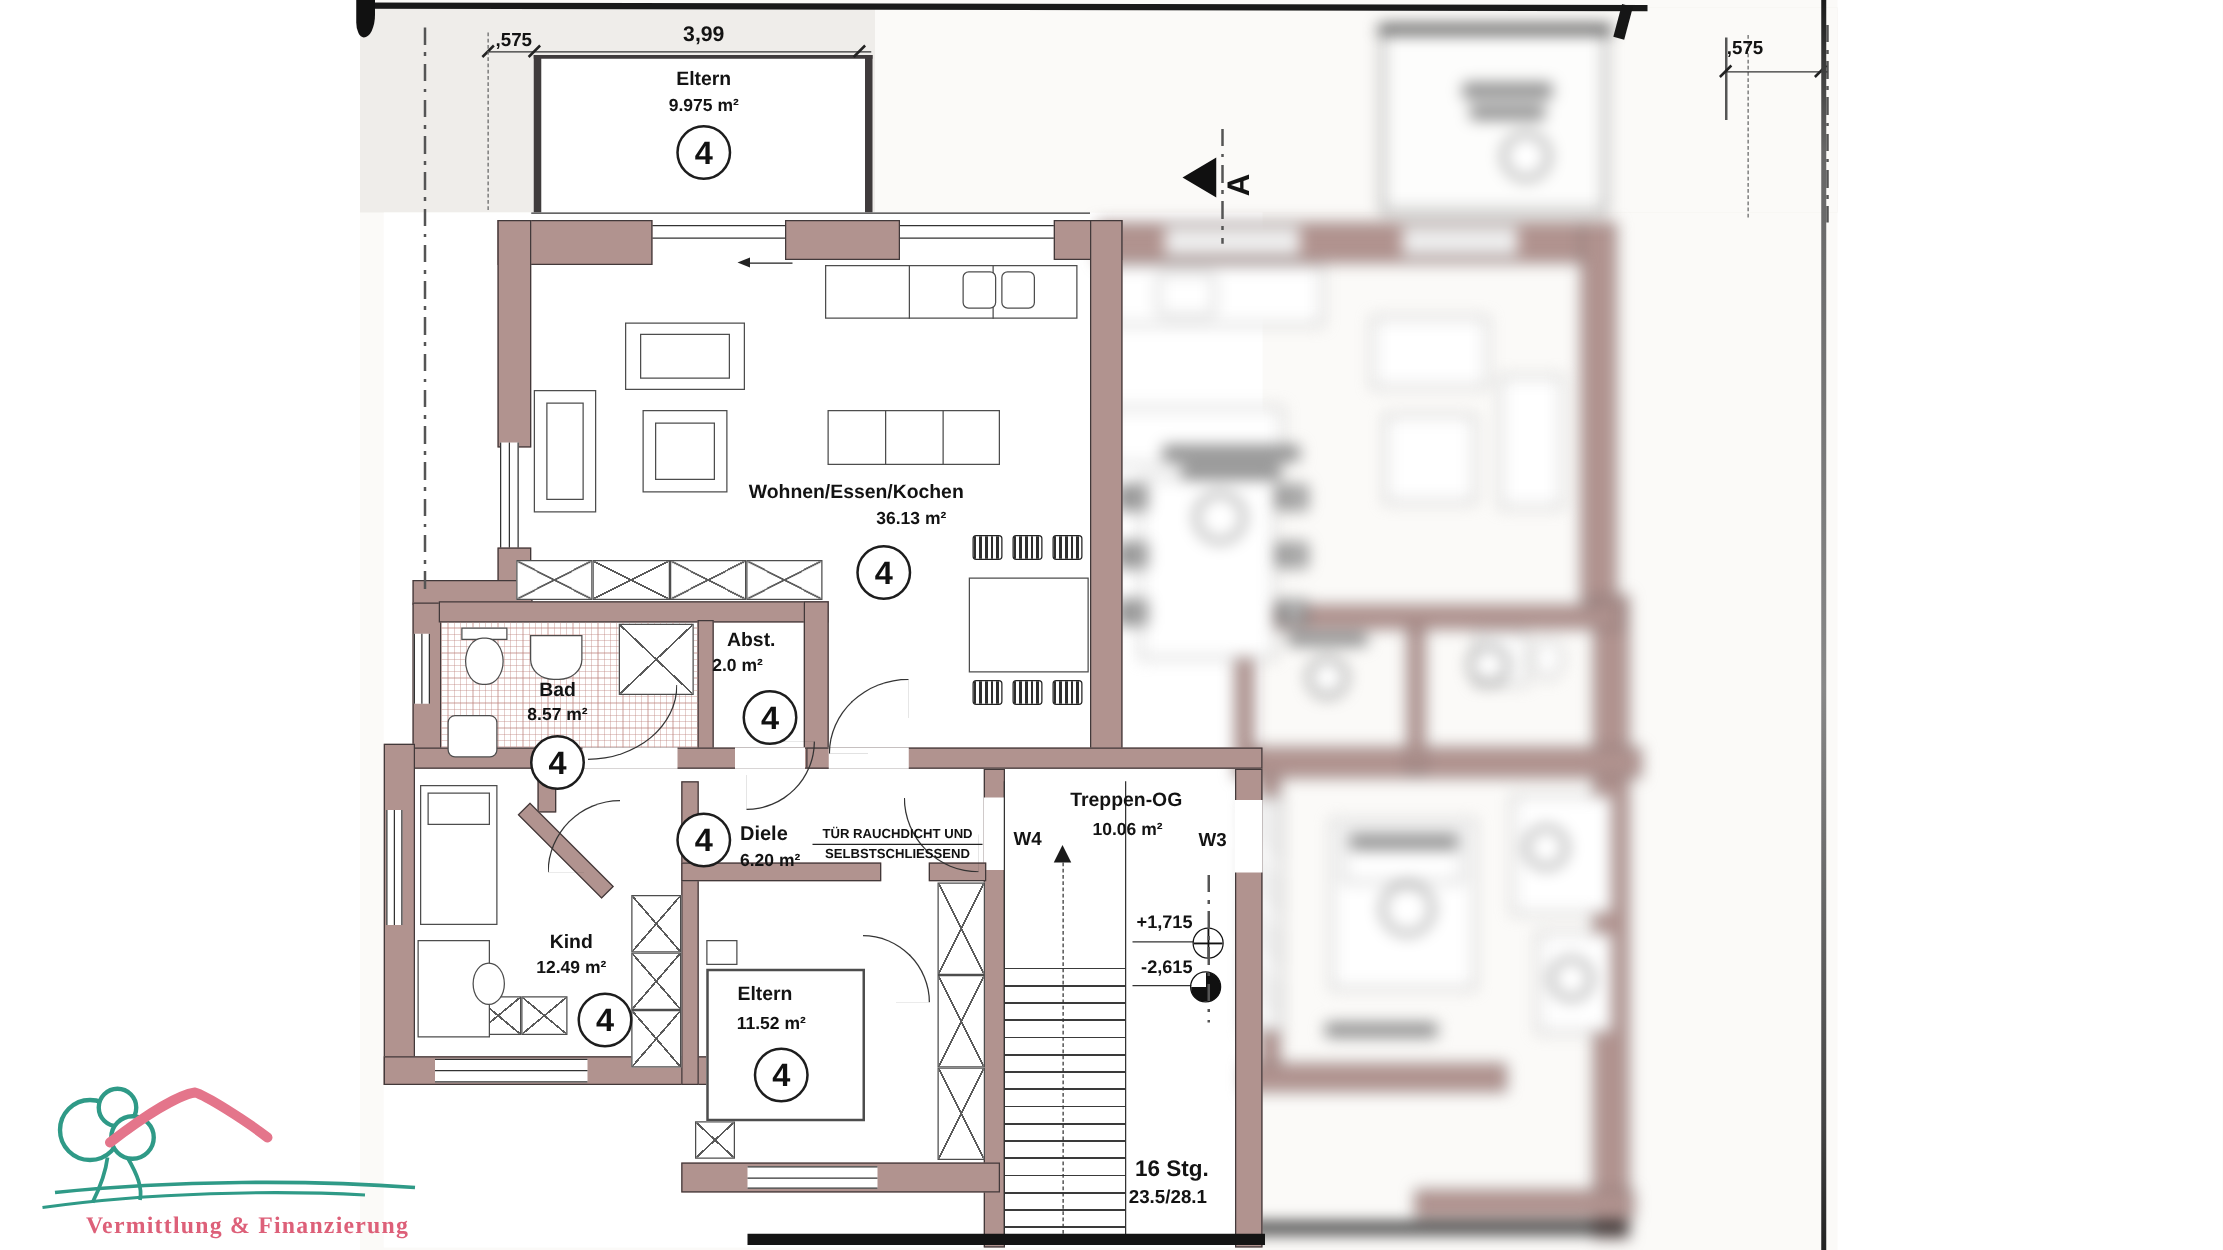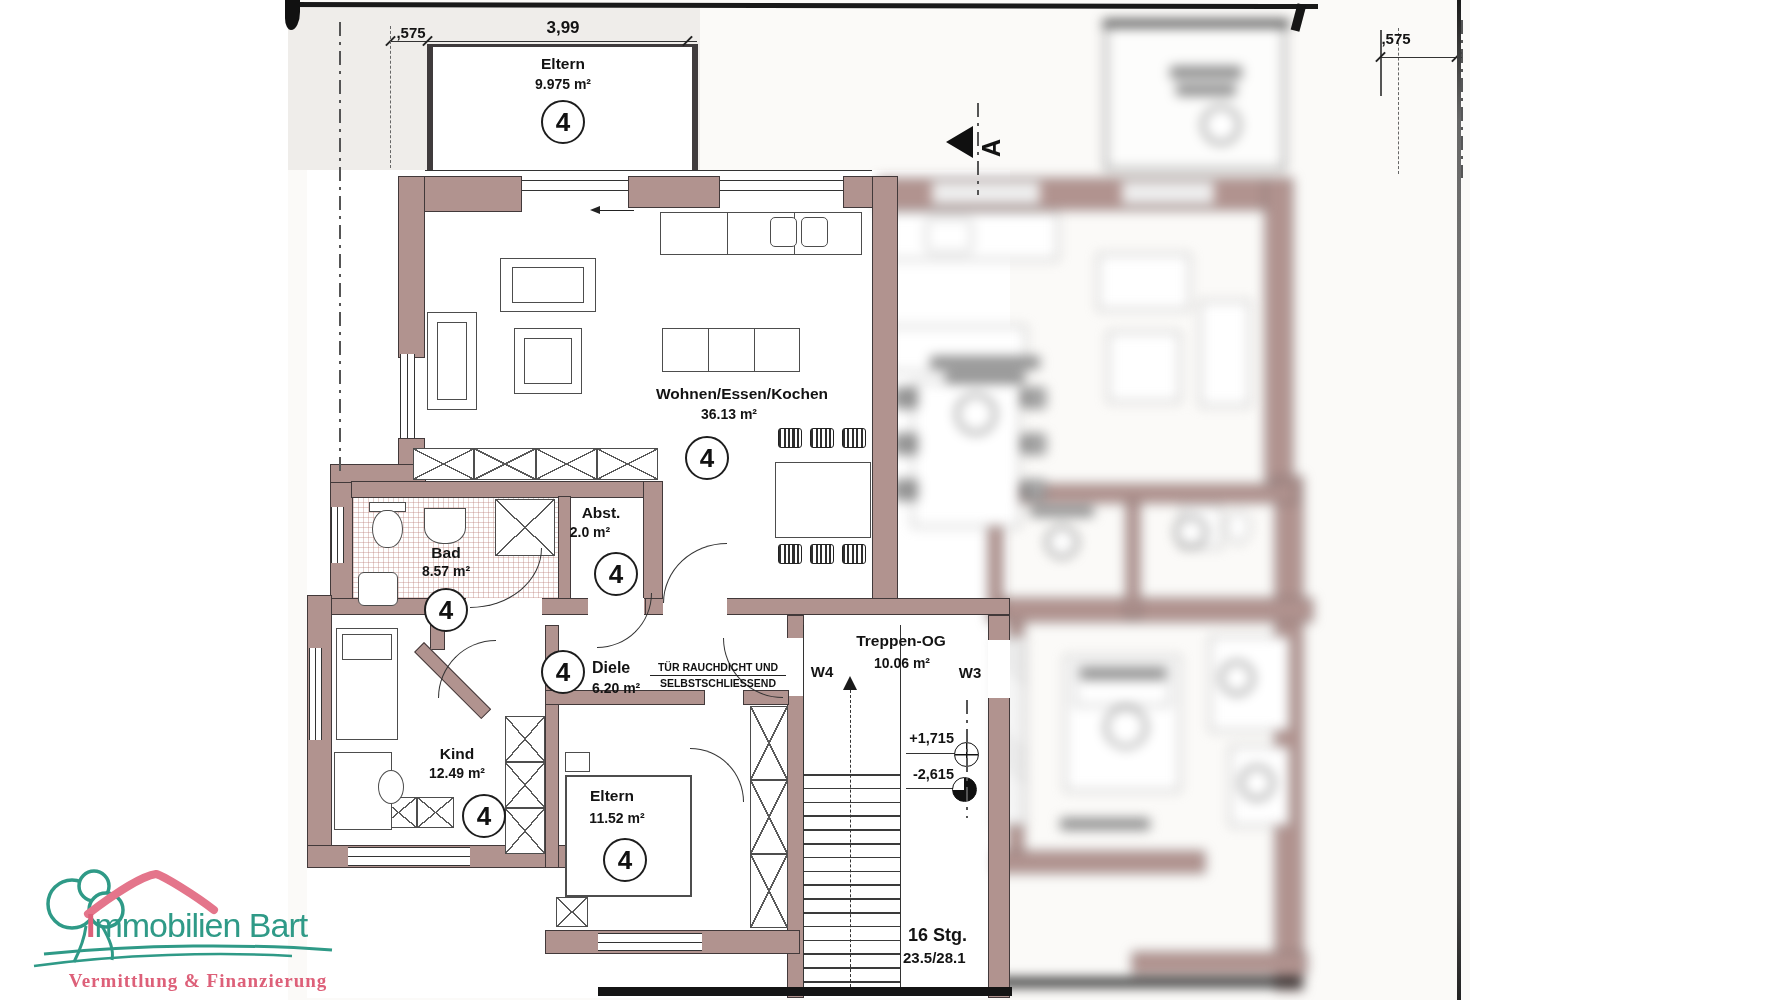--- a/index.html
+++ b/index.html
@@ -247,21 +247,21 @@
   <div class="lbl" style="left:1396px;top:30px;font-size:15px">,575</div>
 
   <div class="abs" style="left:946px;top:126px;width:0;height:0;border-top:16px solid transparent;border-bottom:16px solid transparent;border-right:27px solid #101010"></div>
   <div class="vdashdot" style="left:977px;top:103px;height:92px"></div>
   <div class="lbl" style="left:982px;top:133px;font-size:25px;transform:rotate(-90deg)">A</div>
 
   <div class="lbl" style="left:563px;top:55px">Eltern</div>
   <div class="lbl sm" style="left:563px;top:76px">9.975 m²</div>
   <div class="circ" style="left:541px;top:100px">4</div>
 
-  <div class="lbl" style="left:742px;top:385px">Wohnen/Essen/Kochen</div>
+  <div class="lbl" style="left:685px;top:385px">Wohnen/Essen/Kochen</div>
   <div class="lbl sm" style="left:729px;top:406px">36.13 m²</div>
   <div class="circ" style="left:685px;top:436px">4</div>
 
   <div class="lbl" style="left:446px;top:544px">Bad</div>
   <div class="lbl sm" style="left:446px;top:563px">8.57 m²</div>
   <div class="circ" style="left:424px;top:588px">4</div>
 
   <div class="lbl" style="left:601px;top:504px">Abst.</div>
   <div class="lbl sm" style="left:590px;top:524px">2.0 m²</div>
   <div class="circ" style="left:594px;top:552px">4</div>
@@ -311,17 +311,16 @@
         <circle cx="42" cy="44" r="24"></circle>
         <circle cx="64" cy="26" r="15"></circle>
         <circle cx="76" cy="50" r="17"></circle>
       </g>
       <path d="M56 66 C54 82 48 94 44 102" stroke="#2f9a87" stroke-width="3" fill="none"></path>
       <path d="M72 66 C80 80 84 90 82 100" stroke="#2f9a87" stroke-width="3" fill="none"></path>
       <path d="M58 54 C84 34 112 16 126 14 C134 16 166 36 184 50" stroke="#e4758b" stroke-width="8" fill="none" stroke-linecap="round"></path>
       <path d="M14 94 C110 84 220 84 302 90" stroke="#2f9a87" stroke-width="3" fill="none"></path>
       <path d="M4 106 C90 94 190 92 262 96" stroke="#2f9a87" stroke-width="2.5" fill="none"></path>
     </svg>
-    <div class="logo-title" style="left:56px;top:46px">Immobilien Bart</div>
     <div class="logo-sub" style="left:168px;top:110px">Vermittlung &amp; Finanzierung</div>
   </div>
 
 </div>
 
 </body></html>

